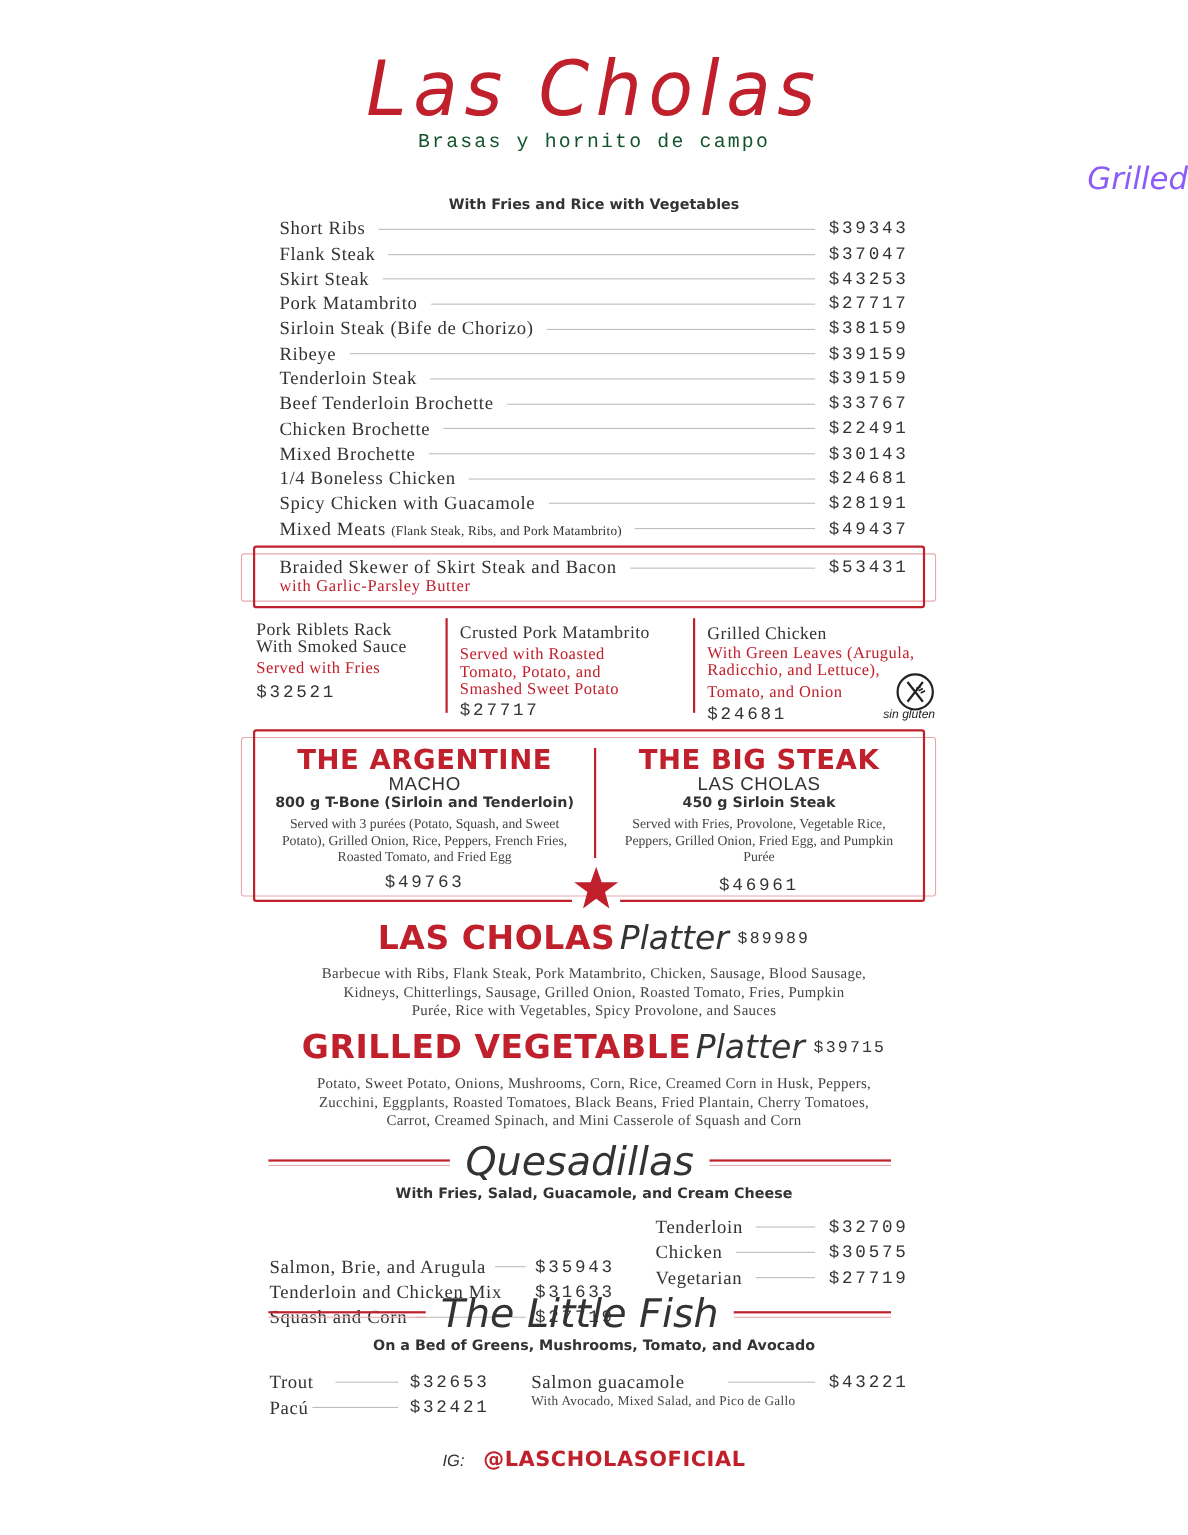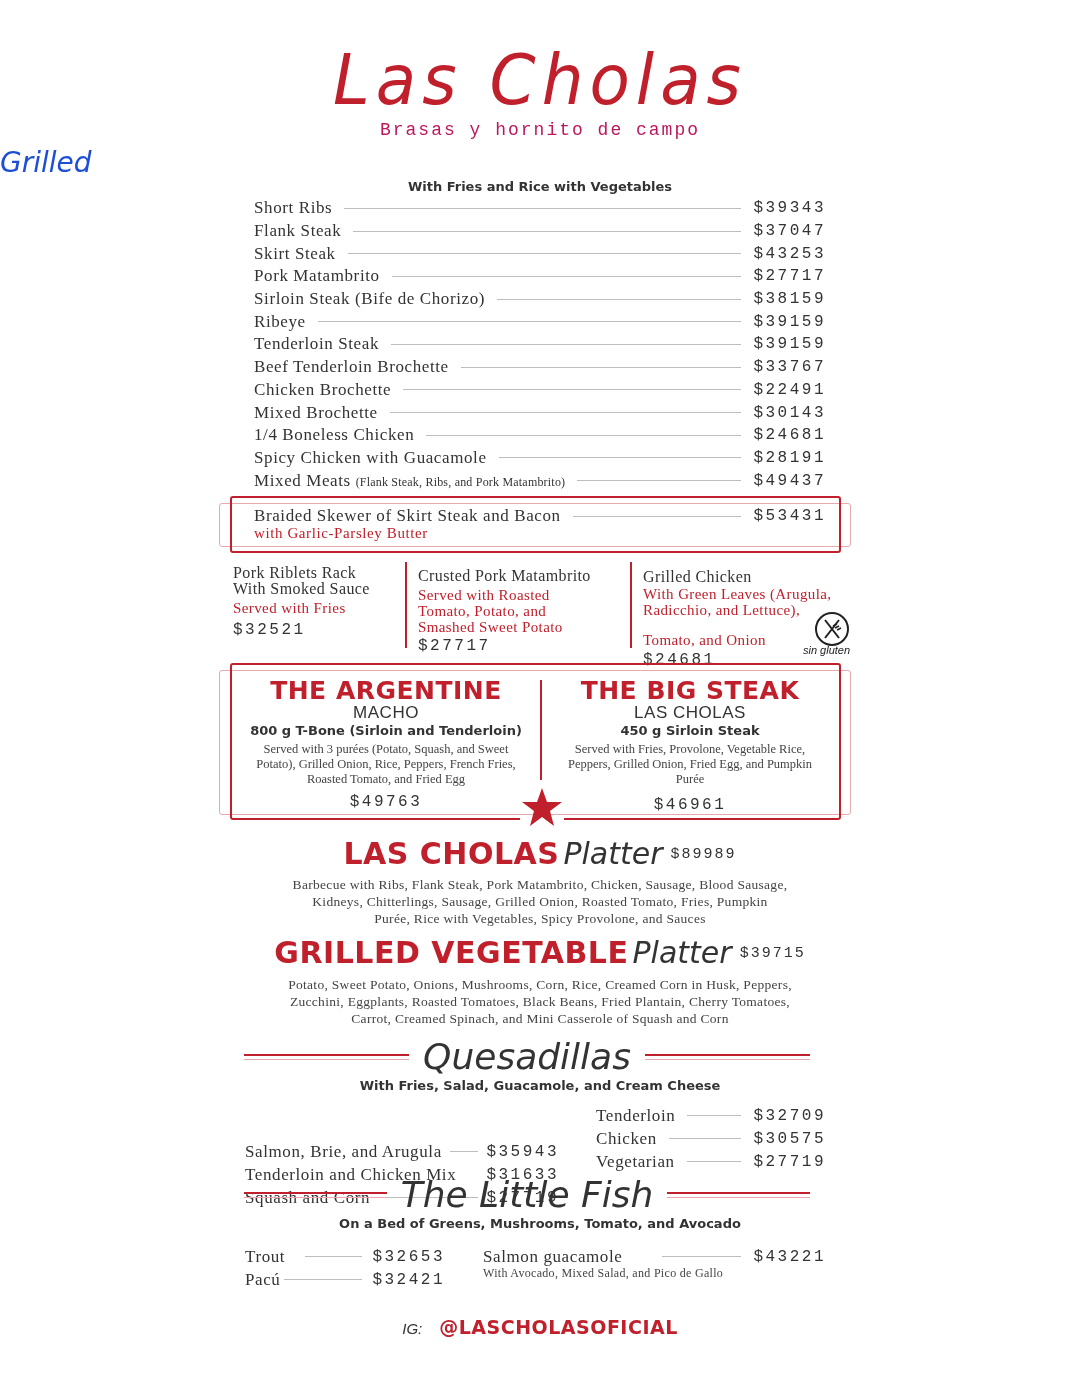--- a/index.html
+++ b/index.html
@@ -2,22 +2,22 @@
 <html><head>
 <meta charset="utf-8">
 <style>
   * { box-sizing: border-box; margin: 0; padding: 0; }
   body { width: 1080px; height: 1395px; background: #ffffff; position: relative; overflow: hidden; font-family: "Liberation Serif", serif; color: #3a3a3a; }
   .abs { position: absolute; }
   .hand { font-family: "DejaVu Sans", sans-serif; font-style: italic; }
   .sans-b { font-family: "DejaVu Sans", sans-serif; font-weight: bold; }
 
   #logo { left: 0; width: 1080px; top: 42px; text-align: center; font-size: 66px; color: #c0202c; font-family: "DejaVu Sans", sans-serif; font-style: italic; letter-spacing: 6px; font-weight: normal; transform: scaleY(1.05); }
-  #tagline { left: 0; width: 1080px; top: 120px; text-align: center; font-size: 18px; font-family: "Liberation Mono", monospace; letter-spacing: 2px; color: #be185d; }
-  #grilled-title { left: 0; width: 1080px; top: 146px; text-align: left; font-size: 28px; color: #1d4ed8; }
+  #tagline { left: 0; width: 1080px; top: 120px; text-align: center; font-size: 18px; font-family: "Liberation Mono", monospace; letter-spacing: 2px; color: #14532d; }
+  #grilled-title { left: 0; width: 1080px; top: 146px; text-align: right; font-size: 28px; color: #8b5cf6; }
   #grilled-sub { left: 0; width: 1080px; top: 179px; text-align: center; font-size: 13px; color: #333; }
 
   .row { position: absolute; display: flex; align-items: center; }
   .row .name { font-size: 17px; color: #333; white-space: nowrap; letter-spacing: 0.6px; }
   .row .name small { font-size: 12px; letter-spacing: 0.2px; }
   .row .line { flex: 1; height: 1px; background: #bdbdbd; margin: 0 12px; }
   .row .price { font-family: "Liberation Mono", monospace; font-size: 16px; letter-spacing: 2.5px; color: #333; white-space: nowrap; }
 
   #grill-list { left: 254px; top: 197px; width: 572px; }
   #grill-list .row { position: relative; height: 22.7px; }
@@ -160,21 +160,21 @@
   <div class="sub">Served with Roasted</div>
   <div class="sub" style="margin-top:0">Tomato, Potato, and</div>
   <div class="sub" style="margin-top:0">Smashed Sweet Potato</div>
   <div class="p" style="margin-top:3px">$27717</div>
 </div>
 <div class="vdiv" style="left:630px; top:562px; height:86px;"></div>
 <div class="col3" style="left:643px; width:215px; top:569px;">
   <div>Grilled Chicken</div>
   <div class="sub" style="margin-top:1px">With Green Leaves (Arugula,</div>
   <div class="sub" style="margin-top:0">Radicchio, and Lettuce),</div>
-  <div class="sub" style="margin-top:14px">Tomato, and Onion</div>
+  <div class="sub" style="margin-top:4px">Tomato, and Onion</div>
   <div class="p" style="margin-top:4px">$24681</div>
 </div>
 <div class="abs" id="gf-icon">
   <svg width="26" height="26" viewBox="0 0 26 26">
       <path d="M6 4 L20 22 M20 4 L6 22" stroke="#222" stroke-width="2" fill="none"></path>
       <path d="M14 10 l4 -2 M16 12 l4 -2 M18 14 l4 -2" stroke="#222" stroke-width="1.5"></path>
     </svg>
 </div>
 <div class="abs" id="gf-label">sin gluten</div>
 

